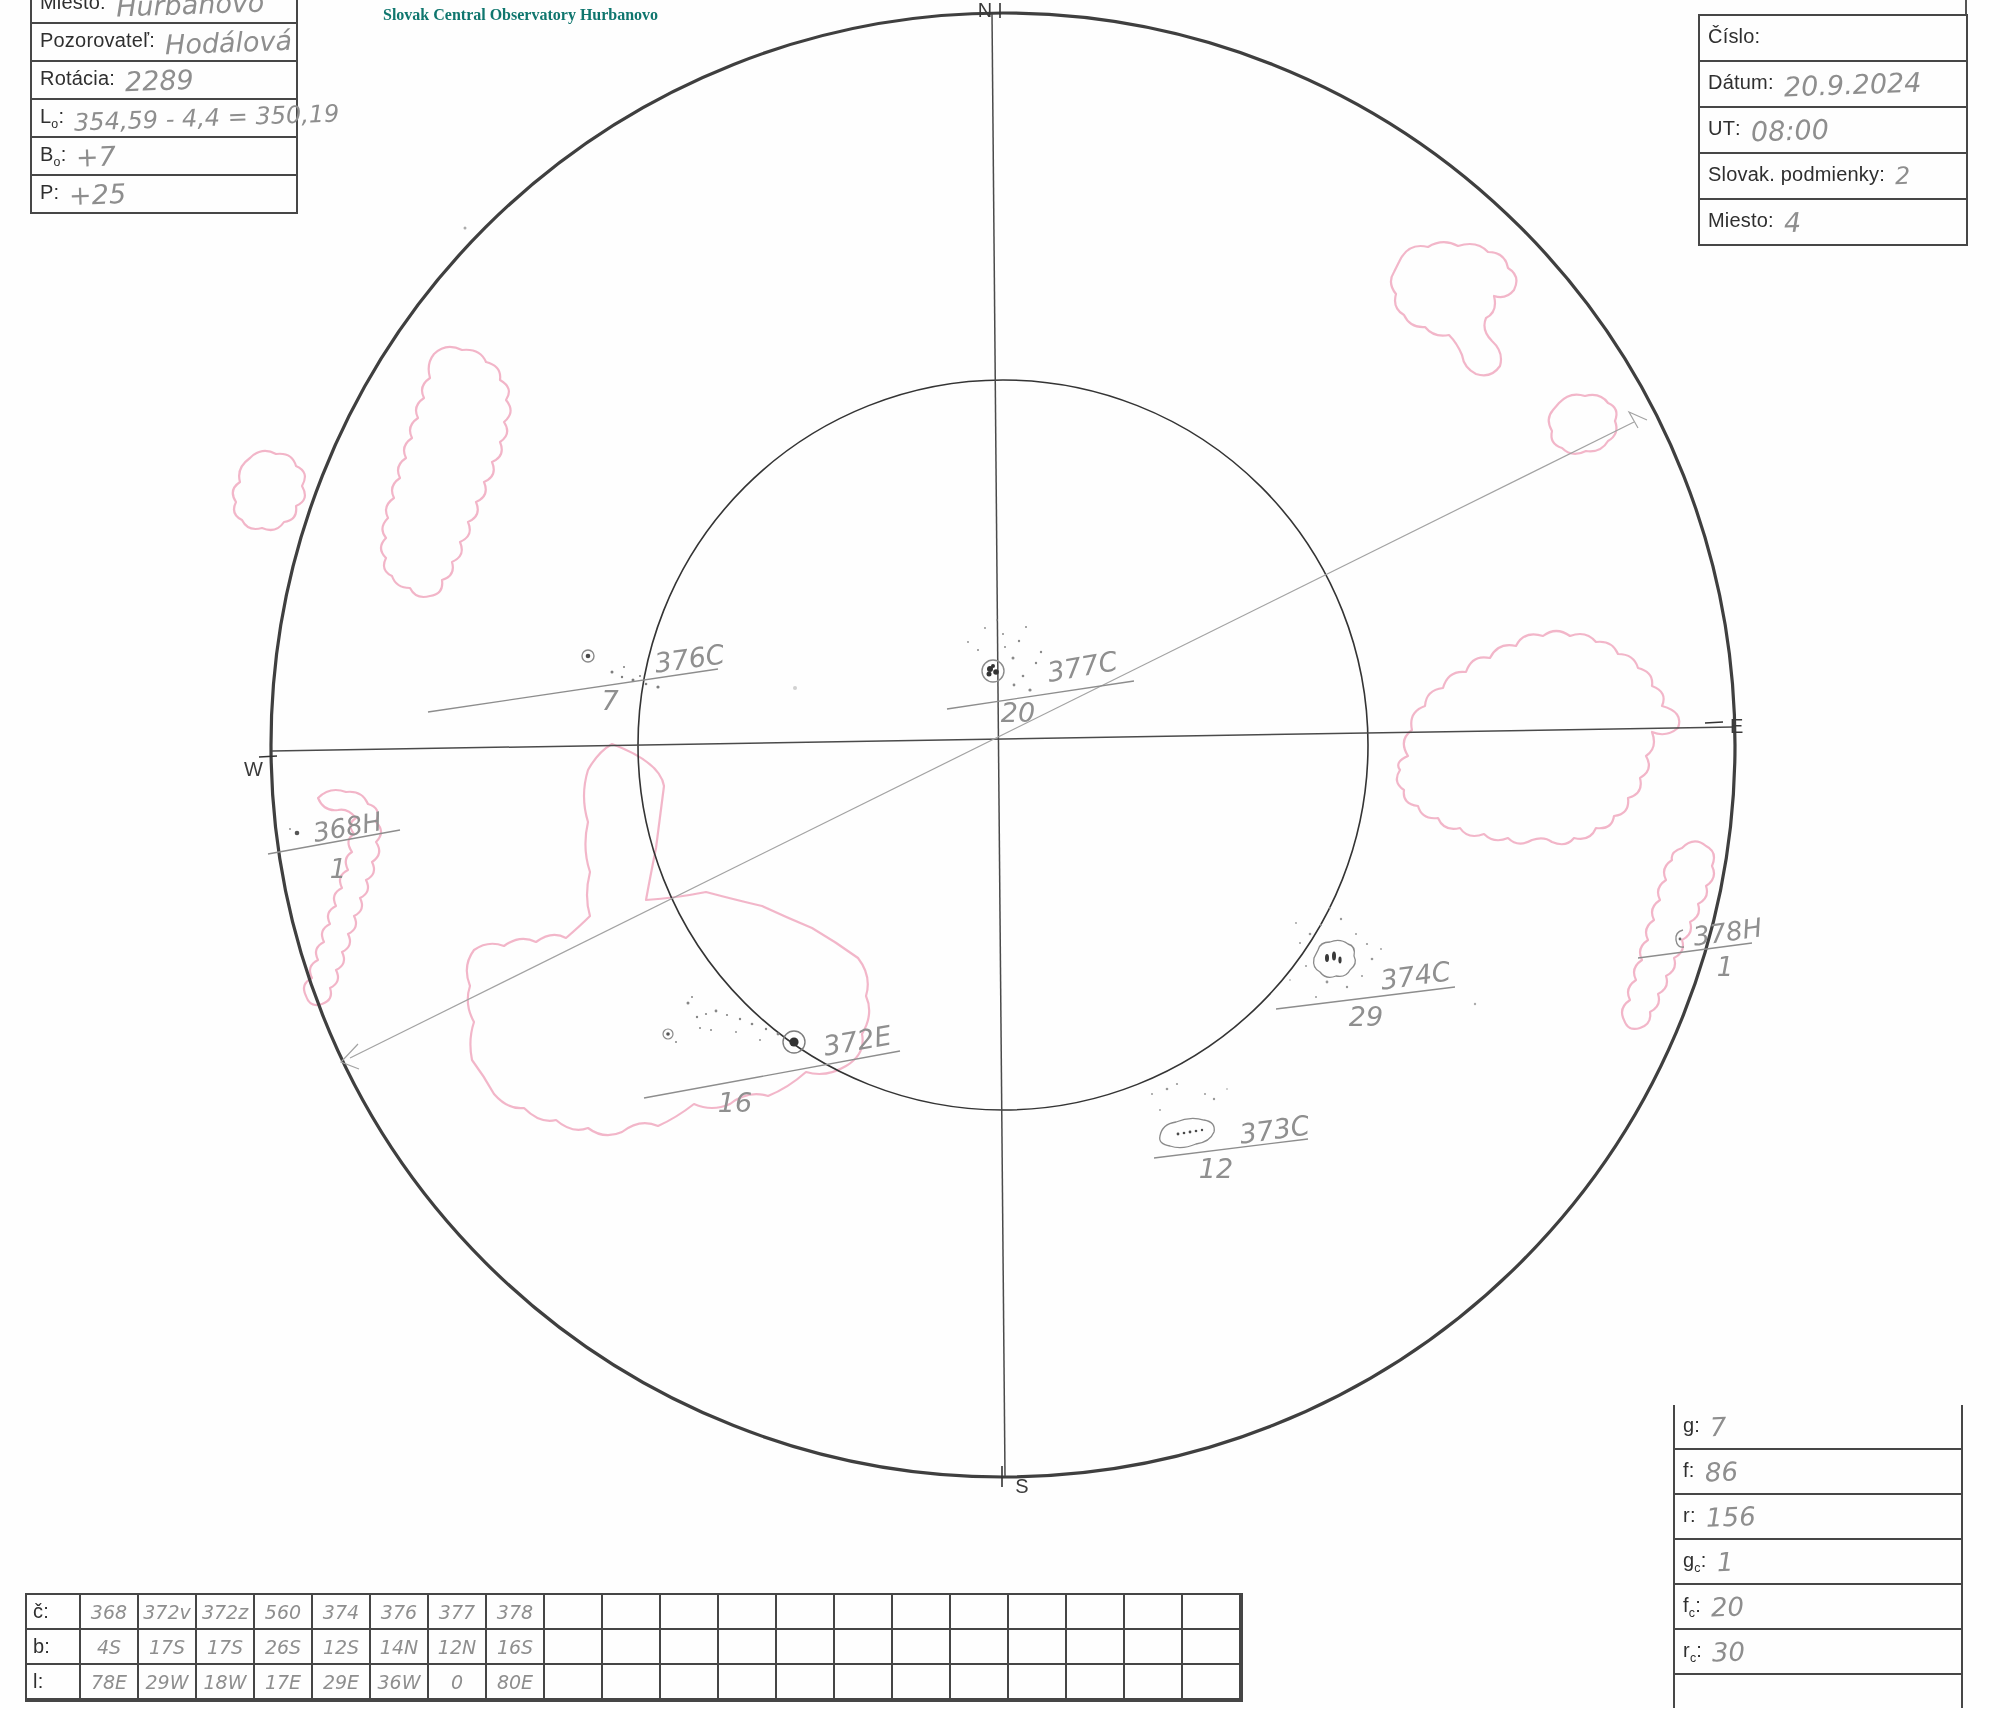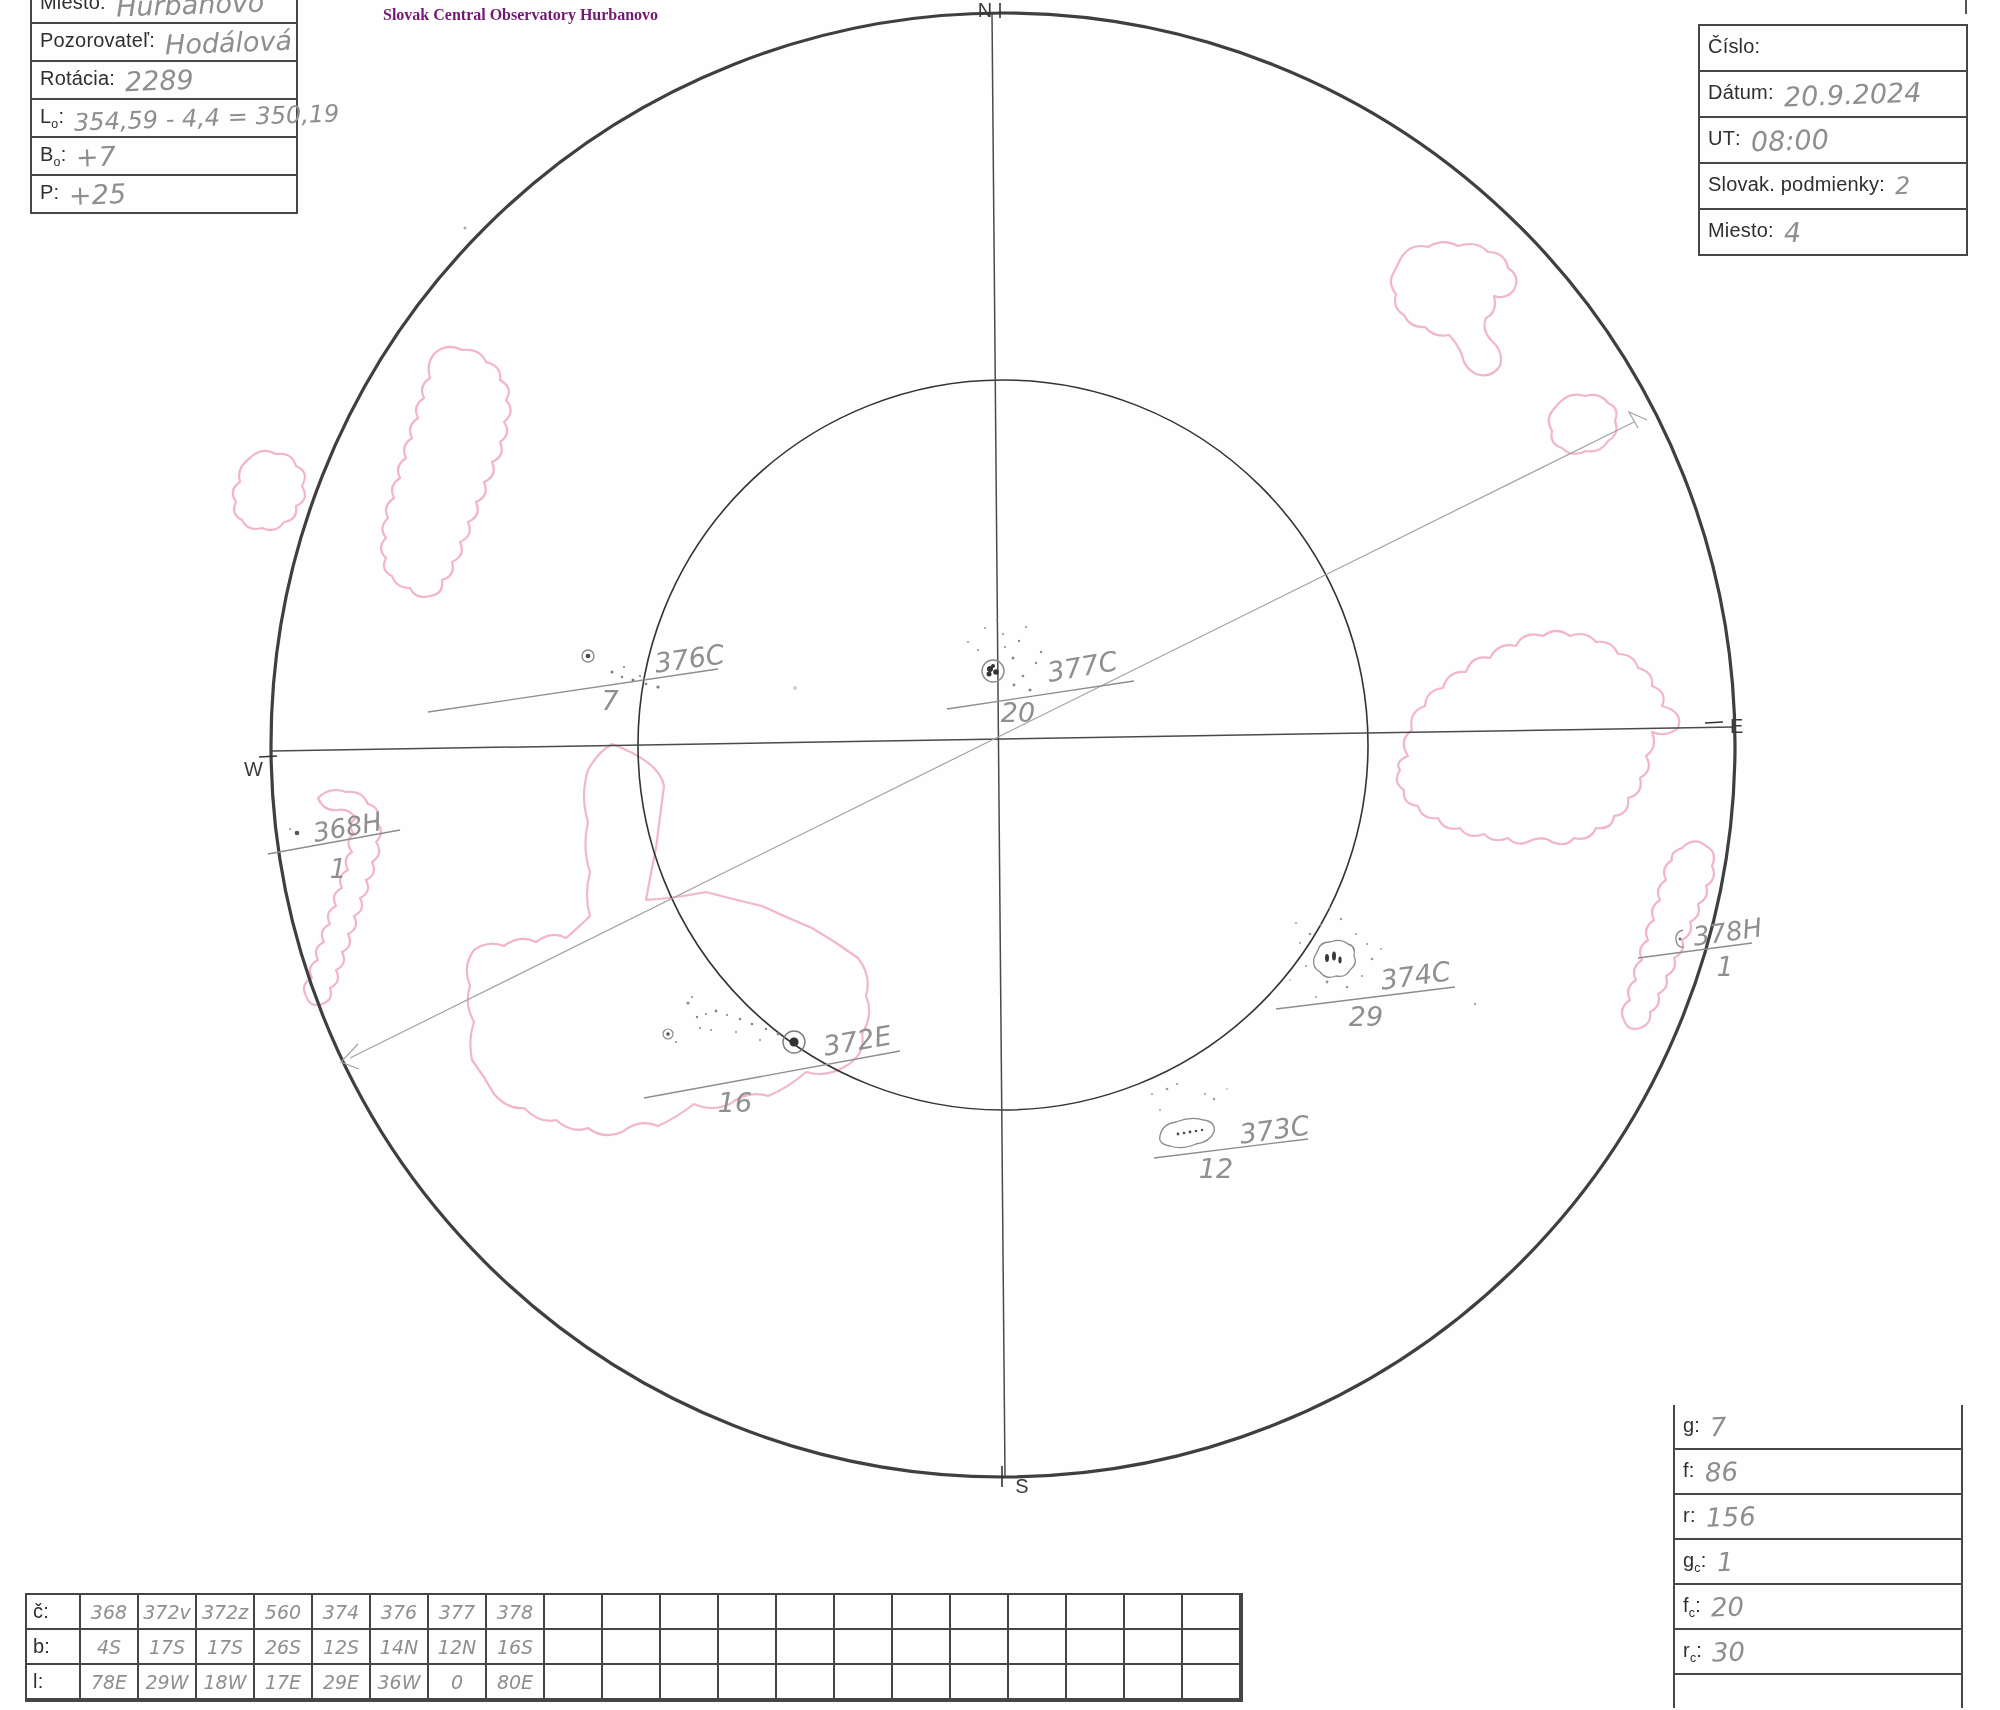--- a/index.html
+++ b/index.html
@@ -21,21 +21,21 @@
   .form-row .val{margin-left:10px;font-size:27px;transform:rotate(-2deg);}
   .sform .form-row .val{font-size:26px;}
   
   #bottom-table{position:absolute;left:25px;top:1593px;display:grid;
                 grid-template-columns:54px repeat(20,58px);grid-auto-rows:35px;
                 border:2px solid #454545;}
   #bottom-table .cell{border-right:2px solid #454545;border-bottom:2px solid #454545;
                       display:flex;align-items:center;justify-content:center;box-sizing:border-box;}
   #bottom-table .cell.rowlbl{justify-content:flex-start;padding-left:6px;}
   #bottom-table .cell.hw{font-size:19px;}
-  .title{font-family:"Liberation Serif",serif;font-weight:bold;font-size:16px;color:#701a75;}
+  .title{font-family:"Liberation Serif",serif;font-weight:bold;font-size:16px;color:#0f766e;}
   svg text{user-select:none;}
   .compass{font-size:20px;fill:#3a3a3a;font-family:"Liberation Sans",sans-serif;}
   .hwsvg{font-family:"DejaVu Sans",sans-serif;font-style:italic;fill:#8f8f8f;}
 </style>
 </head>
 <body>
 
 <div id="canvas">
 
   <div class="abs title" style="left:383px;top:6px;">Slovak Central Observatory Hurbanovo</div>
@@ -245,21 +245,21 @@
     <div class="form-row">
       <span class="lbl"><span>B</span><sub>o</sub><span>:</span></span>
       <span class="hw val">+7</span>
     </div>
     <div class="form-row">
       <span class="lbl"><span>P</span><sub></sub><span>:</span></span>
       <span class="hw val">+25</span>
     </div>
   </div>
 
-  <div class="form rform" style="left:1698px;top:26px;">
+  <div class="form rform" style="left:1698px;top:16px;">
     <div class="form-row">
       <span class="lbl"><span>Číslo</span><sub></sub><span>:</span></span>
       <span class="hw val"></span>
     </div>
     <div class="form-row">
       <span class="lbl"><span>Dátum</span><sub></sub><span>:</span></span>
       <span class="hw val">20.9.2024</span>
     </div>
     <div class="form-row">
       <span class="lbl"><span>UT</span><sub></sub><span>:</span></span>

